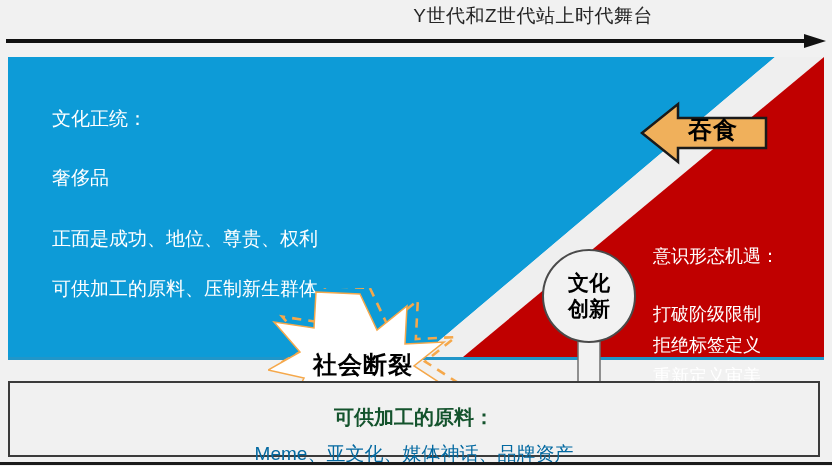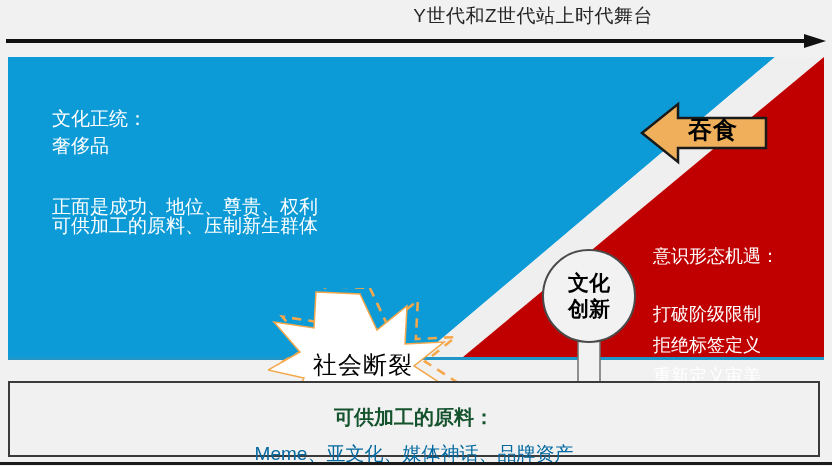--- a/index.html
+++ b/index.html
@@ -58,23 +58,23 @@
     left: 44px;
     top: 52px;
     width: 400px;
     color: #ffffff;
   }
   #blue-text .line {
     font-size: 19px;
     line-height: 1.0;
     white-space: nowrap;
   }
-  #blue-text .l0 { margin-bottom: 8px; }
+  #blue-text .l0 { margin-bottom: 40px; }
   #blue-text .l1 { margin-bottom: 42px; }
-  #blue-text .l2 { }
+  #blue-text .l2 { margin-bottom: 31px; }
 
   
   #red-text {
     position: absolute;
     left: 645px;
     top: 190px;
     color: #ffffff;
   }
   #red-text .heading {
     font-size: 18px;
@@ -136,21 +136,21 @@
     width: 190px;
     height: 148px;
   }
   #rupture-burst .label {
     position: absolute;
     left: 0;
     top: 61px;
     width: 190px;
     text-align: center;
     font-size: 24px;
-    font-weight: normal;
+    font-weight: bold;
     color: #000000;
     letter-spacing: 1px;
   }
 
   
   #bottom-box {
     position: absolute;
     left: 8px;
     top: 381px;
     width: 812px;

